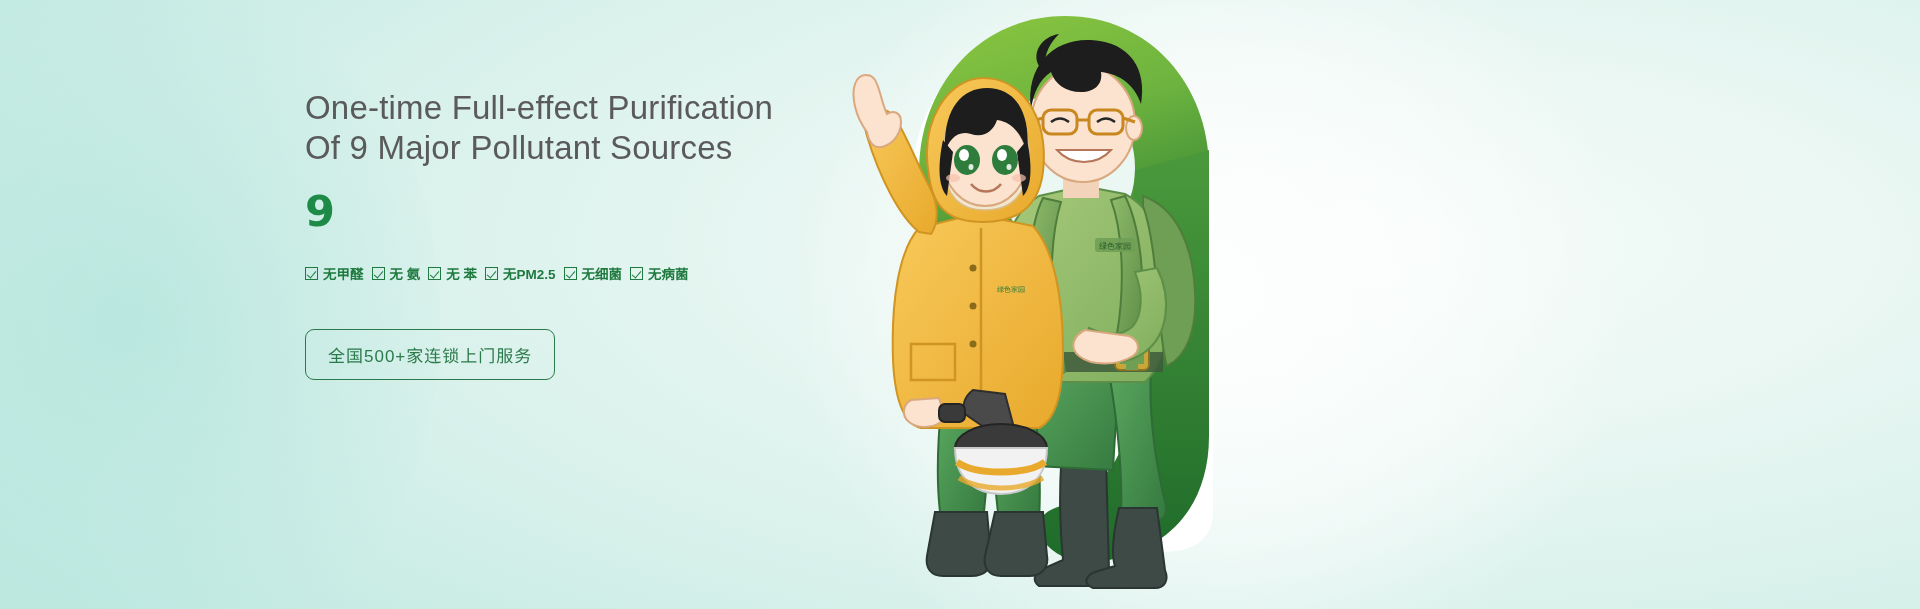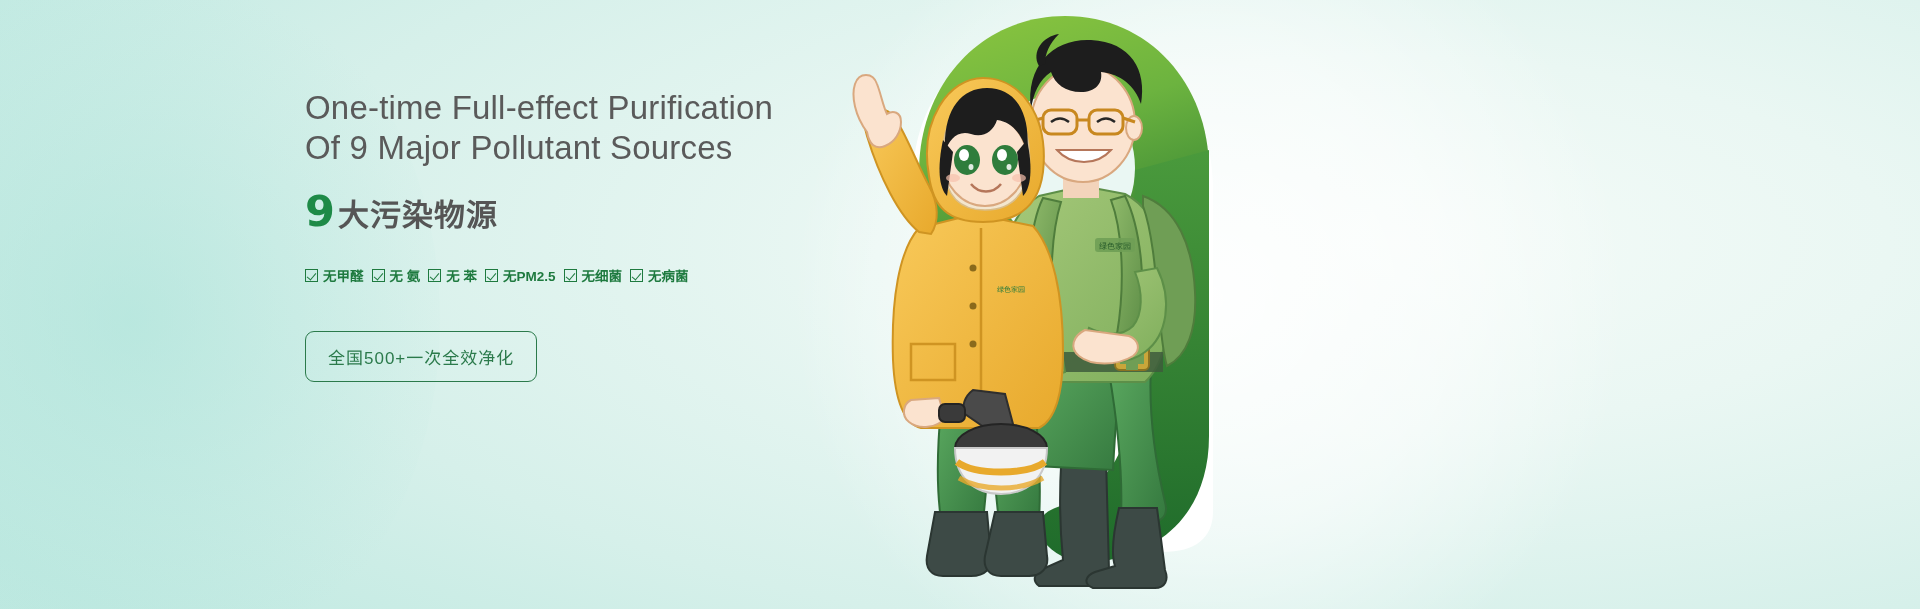--- a/index.html
+++ b/index.html
@@ -143,21 +143,20 @@
   <div class="bloom-left"></div>
   <div class="bloom"></div>
 
   <div class="copy">
 
     <div class="headline-en">One-time Full-effect Purification
 Of 9 Major Pollutant Sources</div>
 
     <div class="headline-cn">
       <span class="nine">9</span>
-      <span class="cn-a">大污染物源</span>
     </div>
 
     <div class="features">
       <div class="feature">
         <span class="tick"></span>
         <span>无甲醛</span>
       </div>
       <div class="feature">
         <span class="tick"></span>
         <span>无 氨</span>
@@ -173,21 +172,21 @@
       <div class="feature">
         <span class="tick"></span>
         <span>无细菌</span>
       </div>
       <div class="feature">
         <span class="tick"></span>
         <span>无病菌</span>
       </div>
     </div>
 
-    <div class="cta">全国500+一次全效净化</div>
+    <div class="cta">全国500+家连锁上门服务</div>
   </div>
 
   <div class="art">
     <svg viewBox="0 0 640 609" xmlns="http://www.w3.org/2000/svg">
       <defs>
         <linearGradient id="g9" x1="0" y1="0" x2="0.3" y2="1">
           <stop offset="0%" stop-color="#8cc63f"></stop>
           <stop offset="45%" stop-color="#6cb33f"></stop>
           <stop offset="100%" stop-color="#2e7d32"></stop>
         </linearGradient>

